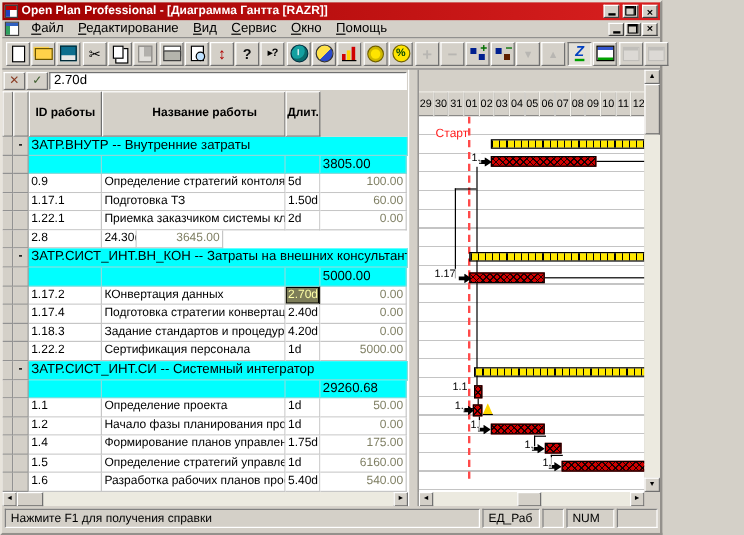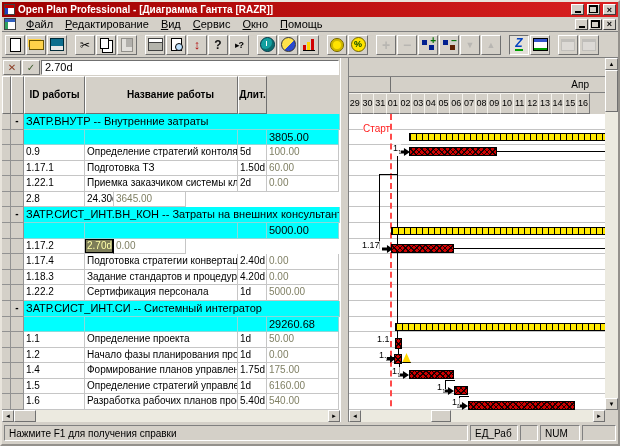--- a/index.html
+++ b/index.html
@@ -1,18 +1,18 @@
 <!DOCTYPE html>
 <html><head>
 <meta charset="utf-8">
 <style>
   * { box-sizing: border-box; margin: 0; padding: 0; }
   html,body { width:620px; height:446px; overflow:hidden; background:#d4d0c8;
     font-family:"Liberation Sans","DejaVu Sans",sans-serif; }
-  .win { width:620px; height:446px; border:2px outset #e8e4dc; background:#d4d0c8;
+  .win { width:552px; height:446px; border:2px outset #e8e4dc; background:#d4d0c8;
     display:flex; flex-direction:column; }
 
   
   .titlebar { height:15px; background:linear-gradient(90deg,#9e0000,#d92020);
     display:flex; align-items:center; padding:0 2px; gap:3px; flex:0 0 15px; }
   .appicon { width:11px; height:11px; background:#fff; border:1px solid #404040;
     background-image:linear-gradient(#c00000 0 3px,transparent 3px),linear-gradient(90deg,#2040c0 0 3px,transparent 3px); }
   .title { color:#fff; font-size:10px; font-weight:bold; flex:1; white-space:nowrap; overflow:hidden; line-height:14px; }
   .wbtn { width:13px; height:11px; background:#d4d0c8; border:1px solid; border-color:#fff #404040 #404040 #fff;
     font-size:9px; line-height:8px; text-align:center; font-weight:bold; color:#000; display:flex; align-items:flex-end; justify-content:center; }
@@ -94,21 +94,21 @@
   .c0 { width:9px; flex:0 0 9px; }  .c1 { width:13px; flex:0 0 13px; }
   .c2 { width:61px; flex:0 0 61px; } .c3 { width:153px; flex:0 0 153px;padding-left:18px; }
   .c4 { width:29px; flex:0 0 29px; } .c5 { width:72px; flex:0 0 72px; }
   .tbody { flex:1; background:#fff; overflow:hidden; }
   .trow { display:flex; height:15.58px; }
   .cell { font-size:10px; line-height:14px; padding:0 2px; white-space:nowrap; overflow:hidden; }
   .gc { background:#d4d0c8; border-right:1px solid #929292; border-bottom:1px solid #929292; text-align:center; padding:0; line-height:13px; font-weight:bold; }
   .wc { background:#fff; border-right:1px solid #c6c6c6; border-bottom:1px solid #c6c6c6; color:#000; }
   .cy { background:#00ffff; border-right:1px solid #8adada; border-bottom:1px solid #8adada; }
   .grouplab { flex:1; font-size:11px; line-height:14px; }
-  .cost { color:#7f7f63; }
+  .cost { color:#7f7f63;text-align:right; }
   .subcost { font-size:11px; }
   .sel { background:#7d7d58; color:#ffffa8; box-shadow:inset 0 0 0 1px #000; border-right-color:#000; }
 
   .hscroll { height:12px; flex:0 0 12px; display:flex; background:#eceae0; }
   .sbtn { width:12px; height:12px; flex:0 0 12px; background:#d4d0c8; border:1px solid; border-color:#fff #707070 #707070 #fff;
     font-size:6px; line-height:10px; text-align:center; color:#000; }
   .sthumb { background:#d4d0c8; border:1px solid; border-color:#fff #707070 #707070 #fff; }
   .strack { flex:1; }
   .vscroll { grid-column:2; grid-row:1; display:flex; flex-direction:column; background:#eceae0; }
   .vscroll .sbtn { width:13px; flex:0 0 12px; }
@@ -133,21 +133,21 @@
   .rbar,.smbar { background-color:#cf0000;
     background-image:repeating-linear-gradient(45deg,rgba(0,0,0,.85) 0 1px,transparent 1px 4px),repeating-linear-gradient(-45deg,rgba(0,0,0,.85) 0 1px,transparent 1px 4px);
     border:1px solid #000; z-index:2; }
   .cline { background:#000; z-index:1; }
   .fline { background:#000; z-index:1; }
   .garrow { background:#000; clip-path:polygon(0 30%,45% 30%,45% 0,100% 50%,45% 100%,45% 70%,0 70%); z-index:3; }
   .gtri { background:#ffd700; clip-path:polygon(50% 0,100% 100%,0 100%); border-bottom:1px solid #000; z-index:3; }
   .glabel { font-size:9px; line-height:9px; color:#000; z-index:3; background:rgba(255,255,255,.7); }
 
   
-  .statusbar { height:22px; flex:0 0 22px; display:flex; align-items:center; padding:2px 2px 3px 2px; gap:2px; background:#d4d0c8; }
+  .statusbar { height:22px; flex:0 0 22px; display:flex; align-items:flex-start; padding:2px 2px 3px 2px; gap:2px; background:#d4d0c8; }
   .sp { border:1px solid; border-color:#808080 #fff #fff #808080; padding:1px 4px; font-size:10px; height:16px;
     white-space:nowrap; overflow:hidden; line-height:13px; }
   .sp.msg { flex:1; }
 </style>
 </head>
 <body>
 
 <div class="win">
 
   <div class="titlebar">
@@ -339,20 +339,21 @@
             <div class="cell gc c1"></div>
             <div class="cell cy c2"></div>
             <div class="cell cy c3"></div>
             <div class="cell cy c4"></div>
             <div class="cell cy c5 subcost">5000.00</div>
           </div>
           <div class="trow">
             <div class="cell gc c0"></div>
             <div class="cell gc c1"></div>
             <div class="cell wc c2">1.17.2</div>
+            <div class="cell wc c3">КОнвертация данных</div>
             <div class="cell wc c4 sel">2.70d</div>
             <div class="cell wc c5 cost">0.00</div>
           </div>
           <div class="trow">
             <div class="cell gc c0"></div>
             <div class="cell gc c1"></div>
             <div class="cell wc c2">1.17.4</div>
             <div class="cell wc c3">Подготовка стратегии конвертации</div>
             <div class="cell wc c4">2.40d</div>
             <div class="cell wc c5 cost">0.00</div>
@@ -433,24 +434,20 @@
         <div class="strack"></div>
         <div class="sbtn">►</div>
       </div>
     </div>
 
     <div class="splitter"></div>
 
     <div class="rightcol">
       <div class="gantt">
         <div class="g-strip"></div>
-        <div class="g-month">
-          <span class="g-mdiv"></span>
-          <span class="lab">Апр</span>
-        </div>
         <div class="g-days" id="gdays">
             <div class="g-day">29</div>
             <div class="g-day">30</div>
             <div class="g-day">31</div>
             <div class="g-day">01</div>
             <div class="g-day">02</div>
             <div class="g-day">03</div>
             <div class="g-day">04</div>
             <div class="g-day">05</div>
             <div class="g-day">06</div>

